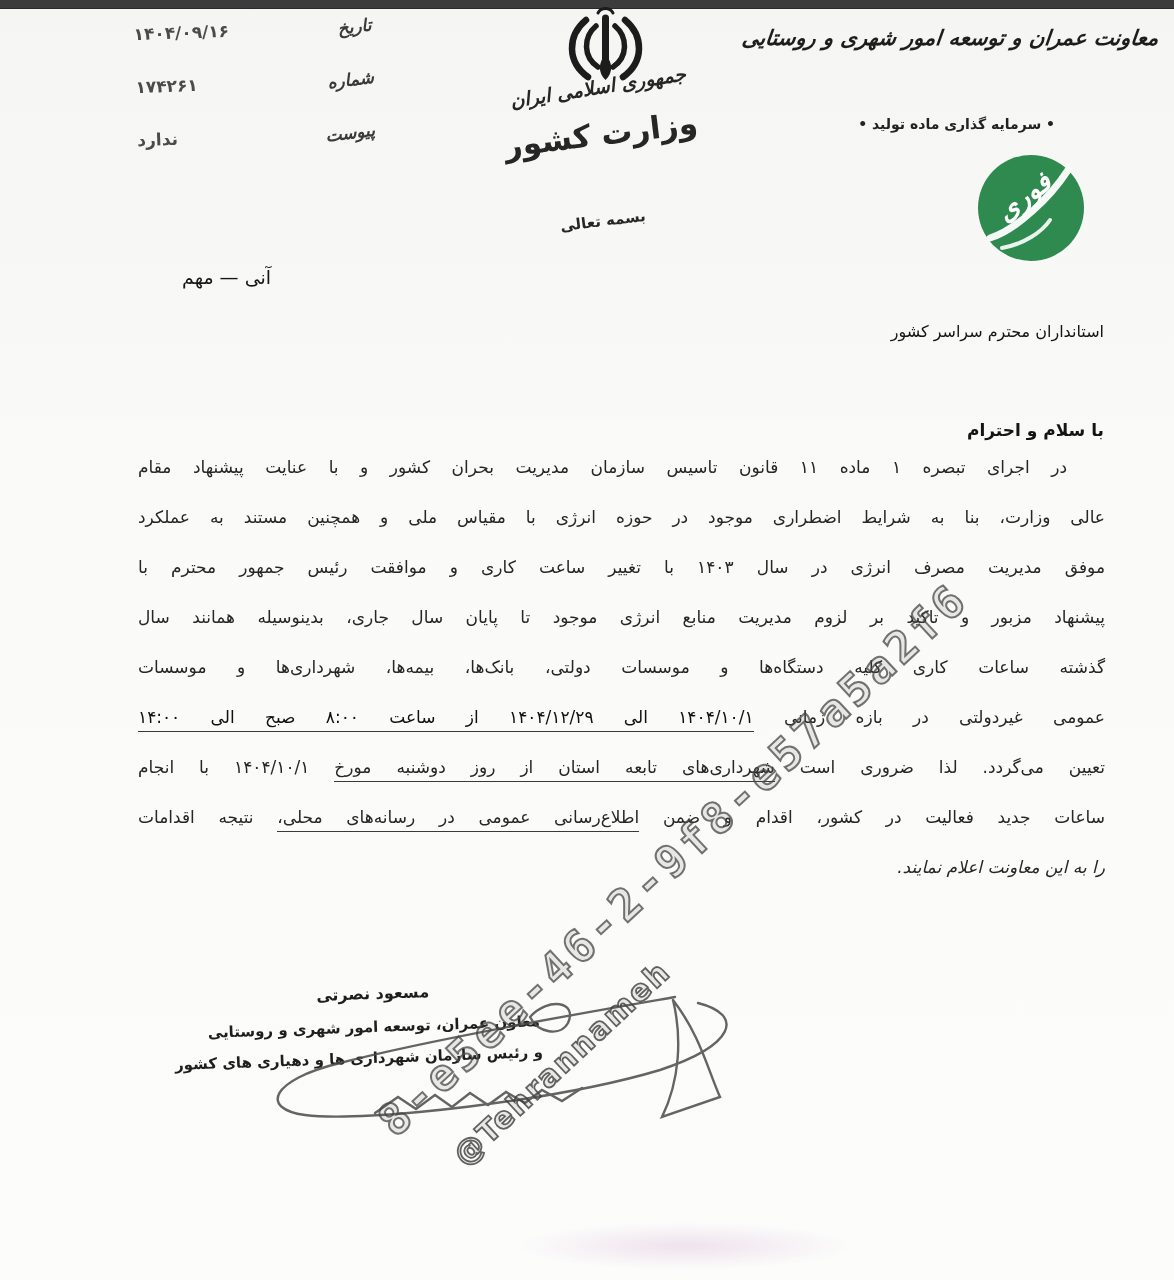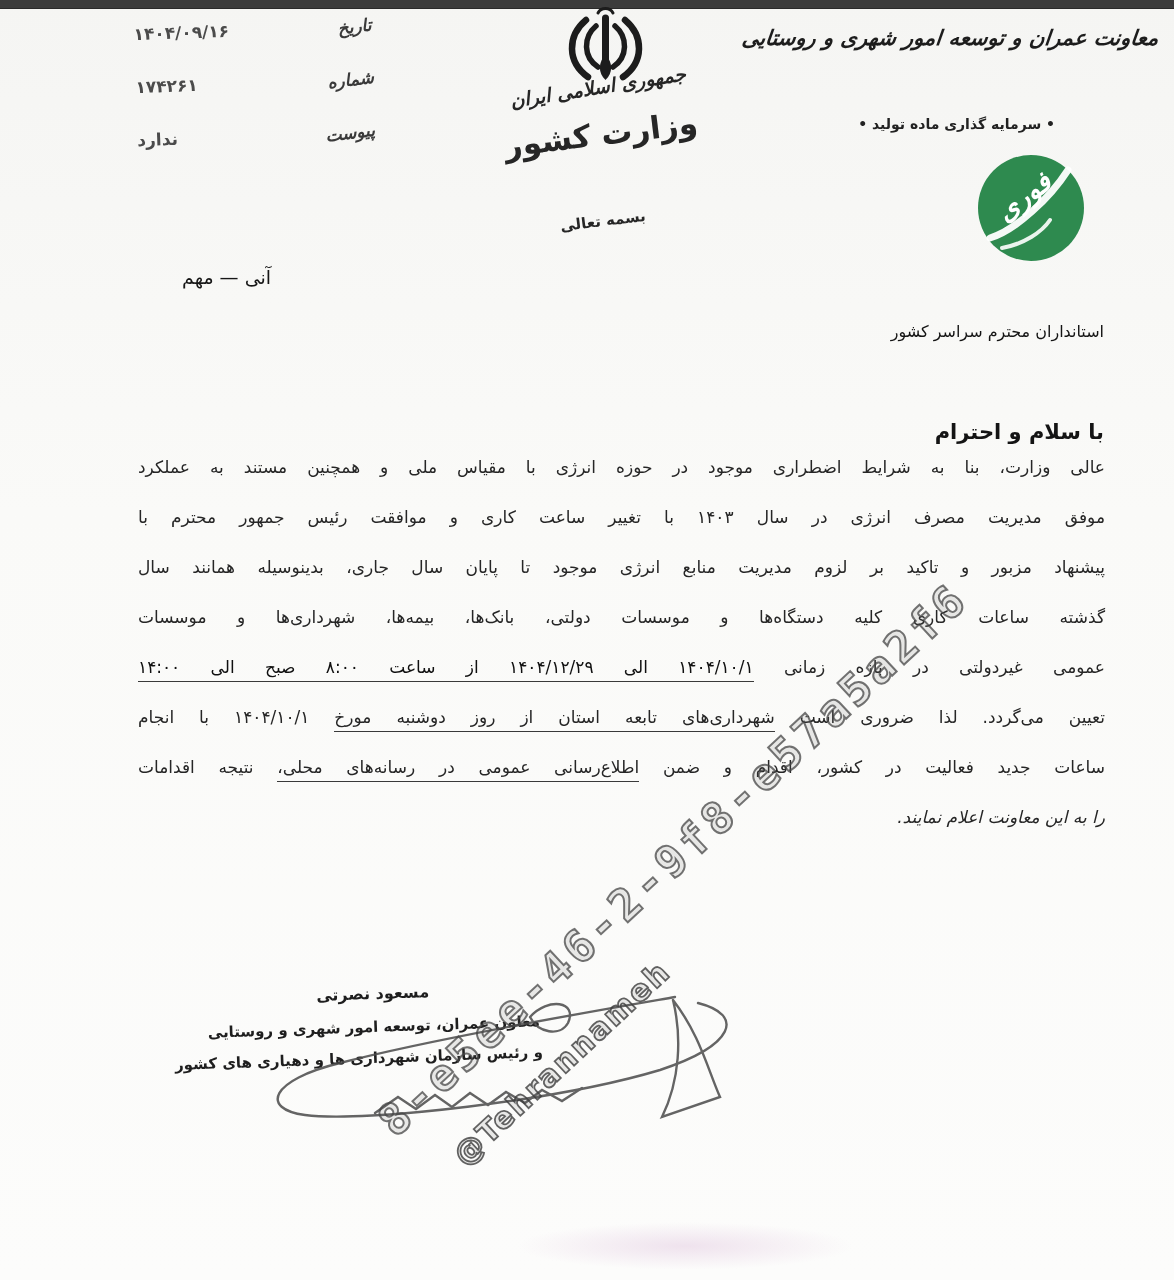--- a/index.html
+++ b/index.html
@@ -25,21 +25,21 @@
   .bismillah{ position:absolute; left:538px; top:212px; width:130px; text-align:center; transform:rotate(-7deg); font-size:15px; font-weight:bold; direction:rtl; }
 
   
   .dept   { position:absolute; right:16px; top:26px; direction:rtl; font-size:21px; font-weight:bold; font-style:italic; transform:skewX(-6deg); white-space:nowrap; color:#1d1d1d; }
   .slogan { position:absolute; right:119px; top:116px; direction:rtl; font-size:14px; font-weight:bold; color:#222; }
   .stamp  { position:absolute; left:976px; top:152px; width:110px; height:112px; }
 
   
   .priority   { position:absolute; left:182px; top:266px; direction:rtl; font-size:19px; font-weight:normal; color:#161616; }
   .addressee  { position:absolute; right:70px; top:322px; direction:rtl; font-size:16px; font-weight:normal; color:#141414; }
-  .salutation { position:absolute; right:70px; top:420px; direction:rtl; font-size:21px; font-weight:bold; color:#141414; }
+  .salutation { position:absolute; right:70px; top:420px; direction:rtl; font-size:17px; font-weight:bold; color:#141414; }
 
   
   .body { position:absolute; top:456px; right:69px; left:138px; direction:rtl; font-size:17px; line-height:1.35; color:#262626; }
   .bline { height:50px; text-align:justify; text-align-last:justify; }
   .bline.no-just { text-align:right; text-align-last:right;font-style:italic; }
   .bline.indent { padding-right:38px; }
   .bline .b { font-weight:normal; color:#101010;margin-top:21px; }
   .bline .u { border-bottom:1.7px solid #3a3a3a; padding-bottom:4px; }
 
   
@@ -108,20 +108,21 @@
     <path d="M14 86 C 40 78, 74 46, 92 18" stroke="#ffffff" stroke-width="7" fill="none" stroke-linecap="round" opacity="0.95"></path>
     <path d="M26 96 C 48 92, 66 80, 74 68" stroke="#ffffff" stroke-width="4" fill="none" stroke-linecap="round" opacity="0.9"></path>
     <text x="56" y="52" transform="rotate(-38 55 56)" text-anchor="middle" fill="#ffffff" font-size="27" font-weight="bold" font-style="italic" font-family="DejaVu Sans, sans-serif">فوری</text>
   </svg>
 
   <div class="priority">آنی — مهم</div>
   <div class="addressee">استانداران محترم سراسر کشور</div>
   <div class="salutation">با سلام و احترام</div>
 
   <div class="body">
+      <div class="bline indent"><span>در اجرای تبصره ۱ ماده ۱۱ قانون تاسیس سازمان مدیریت بحران کشور و با عنایت پیشنهاد مقام</span></div>
       <div class="bline"><span>عالی وزارت، بنا به شرایط اضطراری موجود در حوزه انرژی با مقیاس ملی و همچنین مستند به عملکرد</span></div>
       <div class="bline"><span>موفق مدیریت مصرف انرژی در سال ۱۴۰۳ با تغییر ساعت کاری و موافقت رئیس جمهور محترم با</span></div>
       <div class="bline"><span>پیشنهاد مزبور و تاکید بر لزوم مدیریت منابع انرژی موجود تا پایان سال جاری، بدینوسیله همانند سال</span></div>
       <div class="bline"><span>گذشته ساعات کاری کلیه دستگاه‌ها و موسسات دولتی، بانک‌ها، بیمه‌ها، شهرداری‌ها و موسسات</span></div>
       <div class="bline"><span>عمومی غیردولتی در بازه زمانی </span><span class="b u">۱۴۰۴/۱۰/۱ الی ۱۴۰۴/۱۲/۲۹ از ساعت ۸:۰۰ صبح الی ۱۴:۰۰</span></div>
       <div class="bline"><span>تعیین می‌گردد. لذا ضروری است </span><span class="u">شهرداری‌های تابعه استان از روز دوشنبه مورخ</span><span> ۱۴۰۴/۱۰/۱ با انجام</span></div>
       <div class="bline"><span>ساعات جدید فعالیت در کشور، اقدام و ضمن </span><span class="u">اطلاع‌رسانی عمومی در رسانه‌های محلی،</span><span> نتیجه اقدامات</span></div>
       <div class="bline no-just"><span>را به این معاونت اعلام نمایند.</span></div>
     </div>
 

